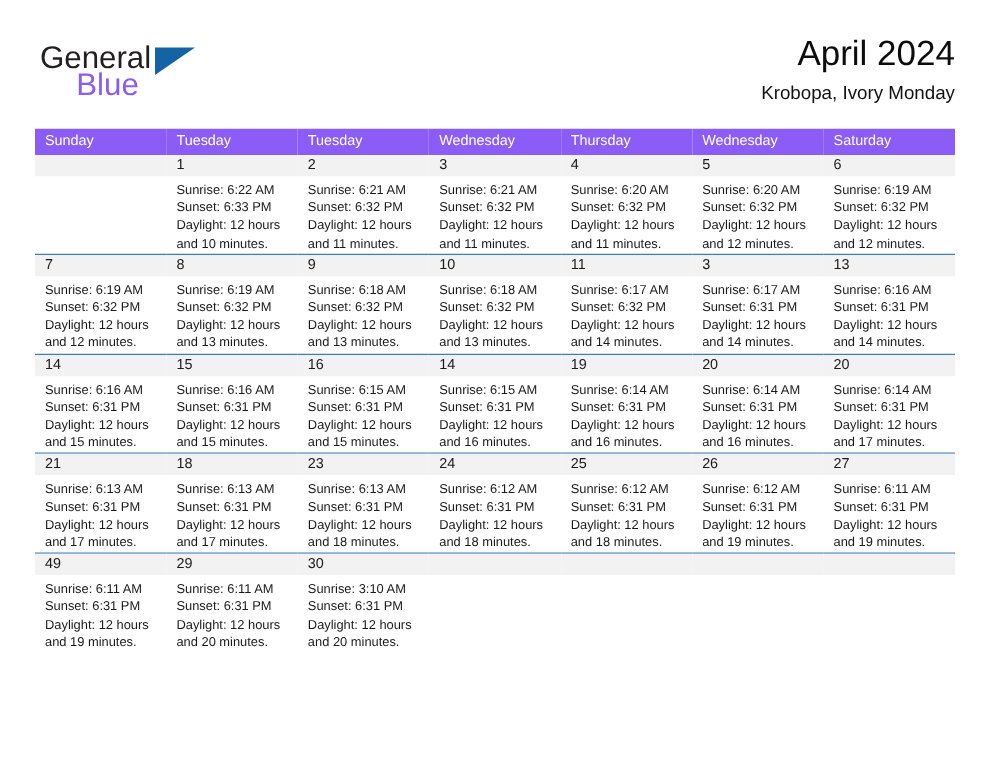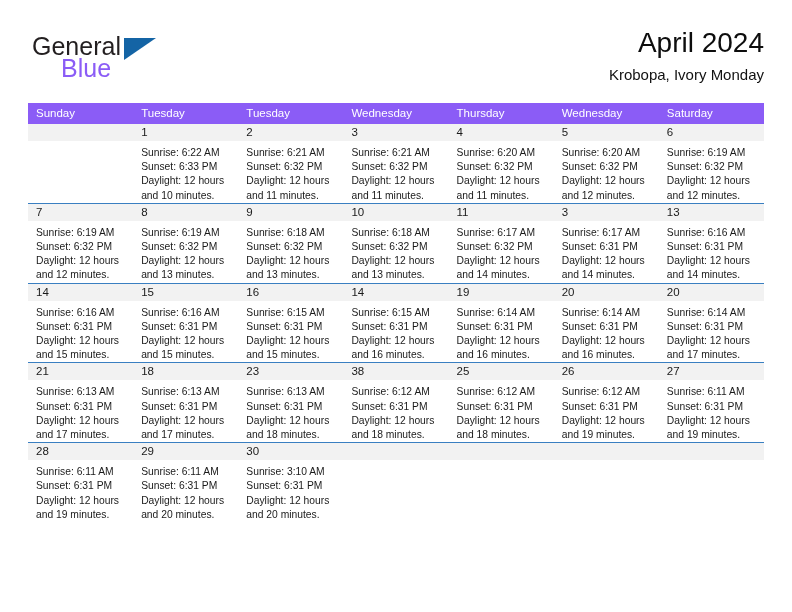--- a/index.html
+++ b/index.html
@@ -436,21 +436,21 @@
               <div class="cell-body">
                 <div>Sunrise: 6:13 AM</div>
                 <div>Sunset: 6:31 PM</div>
                 <div>Daylight: 12 hours</div>
                 <div>and 18 minutes.</div>
               </div>
             </div>
           </td>
           <td>
             <div class="cell">
-              <div class="daynum-band">38</div>
+              <div class="daynum-band">24</div>
               <div class="cell-body">
                 <div>Sunrise: 6:12 AM</div>
                 <div>Sunset: 6:31 PM</div>
                 <div>Daylight: 12 hours</div>
                 <div>and 18 minutes.</div>
               </div>
             </div>
           </td>
           <td>
             <div class="cell">
@@ -482,21 +482,21 @@
                 <div>Sunset: 6:31 PM</div>
                 <div>Daylight: 12 hours</div>
                 <div>and 19 minutes.</div>
               </div>
             </div>
           </td>
         </tr>
         <tr class="week-row">
           <td>
             <div class="cell">
-              <div class="daynum-band">28</div>
+              <div class="daynum-band">49</div>
               <div class="cell-body">
                 <div>Sunrise: 6:11 AM</div>
                 <div>Sunset: 6:31 PM</div>
                 <div>Daylight: 12 hours</div>
                 <div>and 19 minutes.</div>
               </div>
             </div>
           </td>
           <td>
             <div class="cell">

